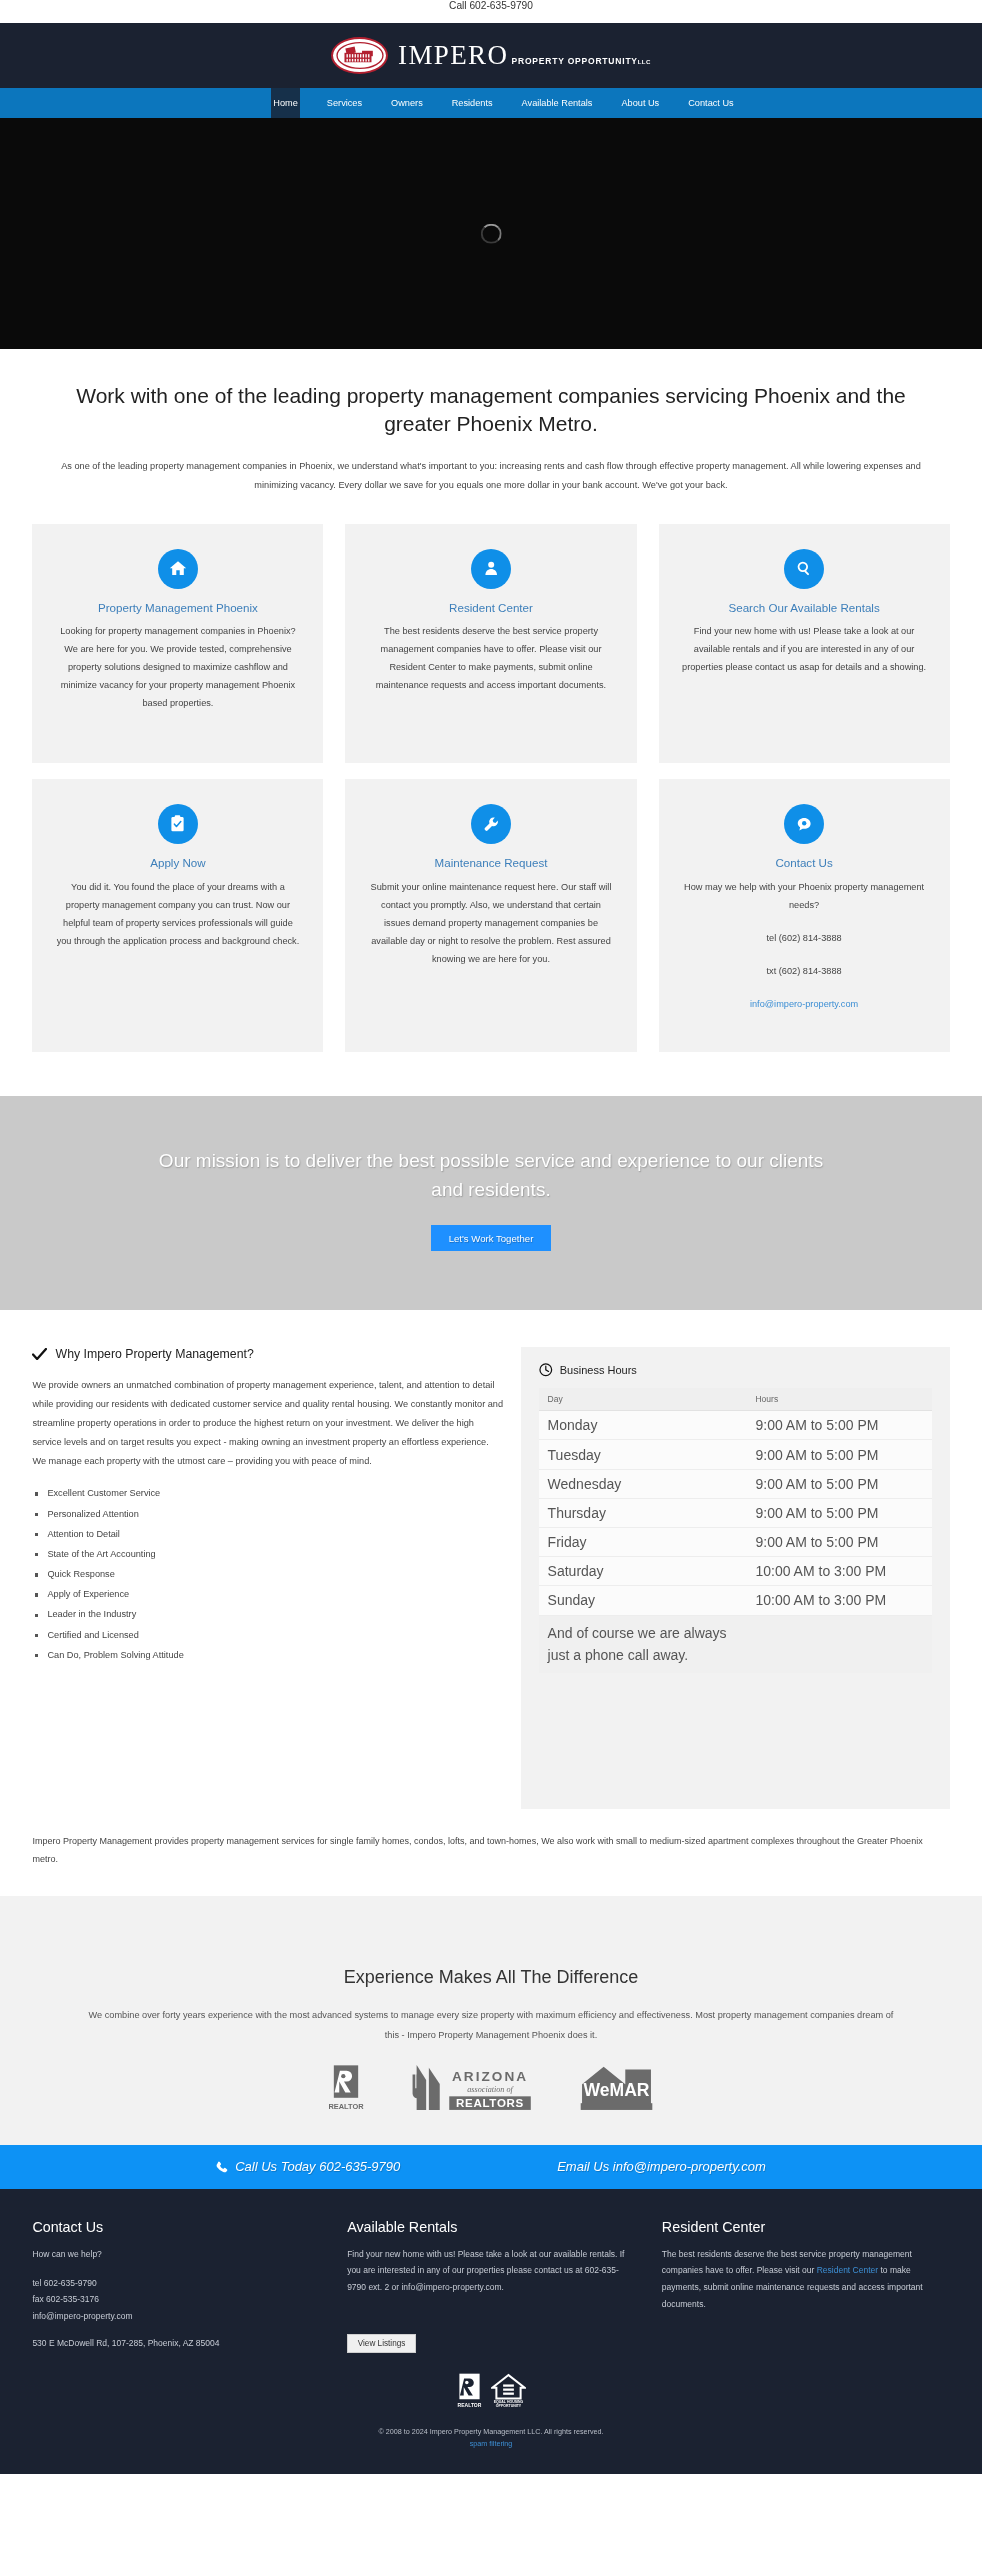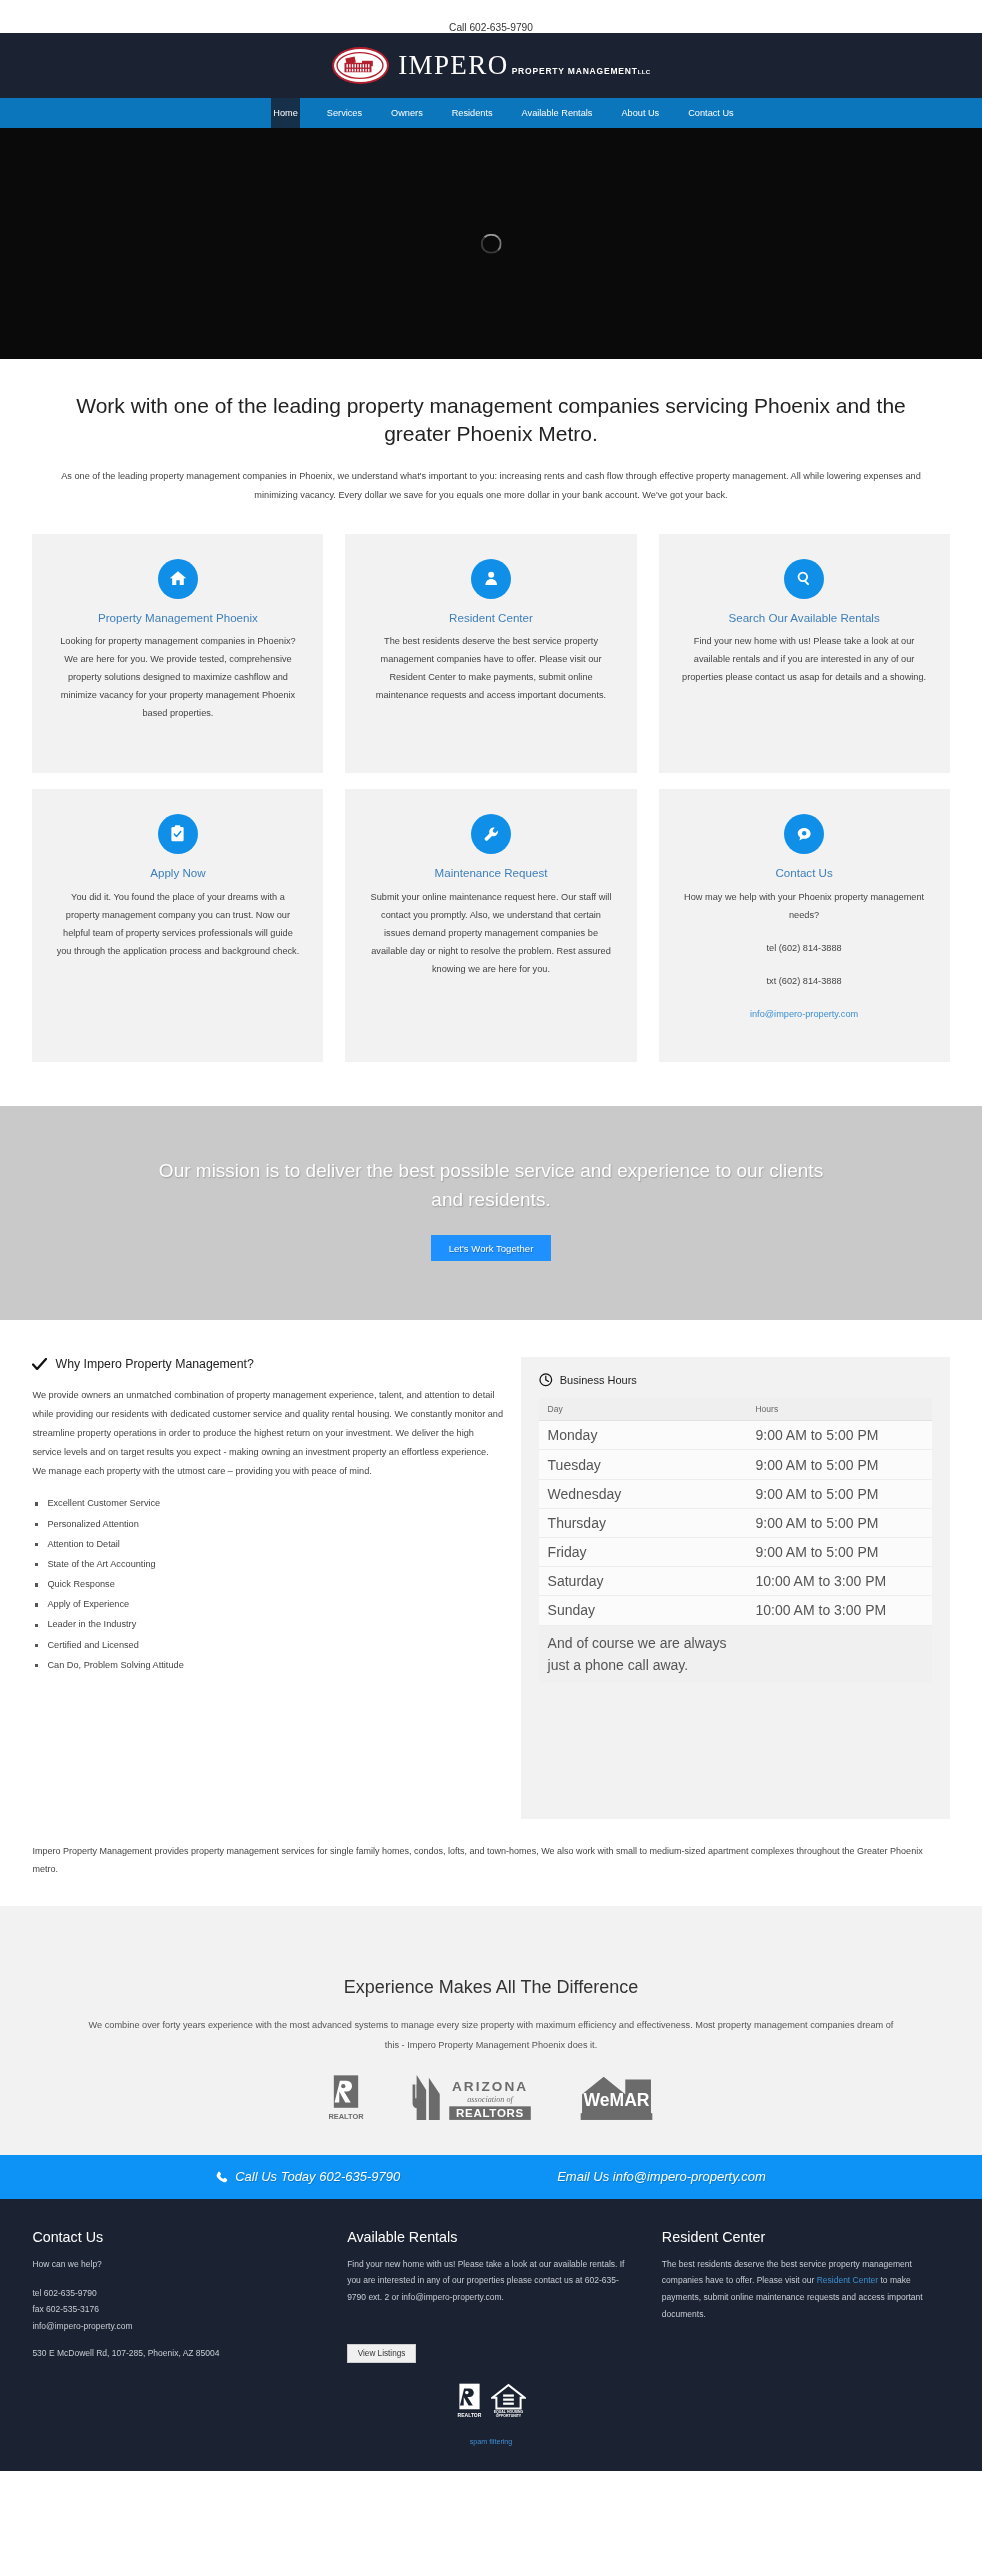--- a/index.html
+++ b/index.html
@@ -8,24 +8,24 @@
     width: 982px;
     font-family: "Liberation Sans", sans-serif;
     background: #ffffff;
     color: #333333;
     -webkit-font-smoothing: antialiased;
   }
   body { width: 982px; overflow-x: hidden; }
 
   
   .topbar {
-    height: 33px;
+    height: 23px;
     background: #ffffff;
     display: flex;
-    align-items: flex-end;
+    align-items: flex-start;
     justify-content: center;
     font-size: 10.2px;
     color: #333;
   }
 
   
   .logo-header {
     background: #1b2231;
     height: 65px;
     display: flex;
@@ -346,21 +346,21 @@
             <rect x="35" y="25" width="2" height="4"></rect>
           <rect x="39" y="25" width="2" height="4"></rect>
             <rect x="43" y="25" width="2" height="4"></rect>
           <rect x="47" y="25" width="2" height="4"></rect>
         </g>
       </svg>
     </span>
     <span class="logo-text">
       <span class="logo-name">IMPERO</span>
       <span class="logo-sub">
-        <span>PROPERTY MANAGEMENT</span><span class="llc">LLC</span>
+        <span>PROPERTY OPPORTUNITY</span><span class="llc">LLC</span>
       </span>
     </span>
   </div>
 </header>
 
 <nav class="navbar">
   <div class="nav-inner">
     <a class="nav-item active" href="#">Home</a>
     <a class="nav-item" href="#">Services</a>
     <a class="nav-item" href="#">Owners</a>
@@ -643,16 +643,17 @@
         <rect x="18" y="17" width="16" height="3.4" fill="#ffffff"></rect>
         <rect x="18" y="23" width="16" height="3.4" fill="#ffffff"></rect>
         <rect x="18" y="29" width="16" height="3.4" fill="#ffffff"></rect>
         <text x="26" y="45" font-family="Liberation Sans, sans-serif" font-size="5.2" font-weight="bold" fill="#ffffff" text-anchor="middle">EQUAL HOUSING</text>
         <text x="26" y="50" font-family="Liberation Sans, sans-serif" font-size="5.2" font-weight="bold" fill="#ffffff" text-anchor="middle">OPPORTUNITY</text>
       </svg>
     </span>
   </div>
 
   <div class="copyright">
+    <div>© 2008 to 2024 Impero Property Management LLC. All rights reserved.</div>
     <a href="#">spam filtering</a>
   </div>
 </footer>
 
 
 </body></html>

